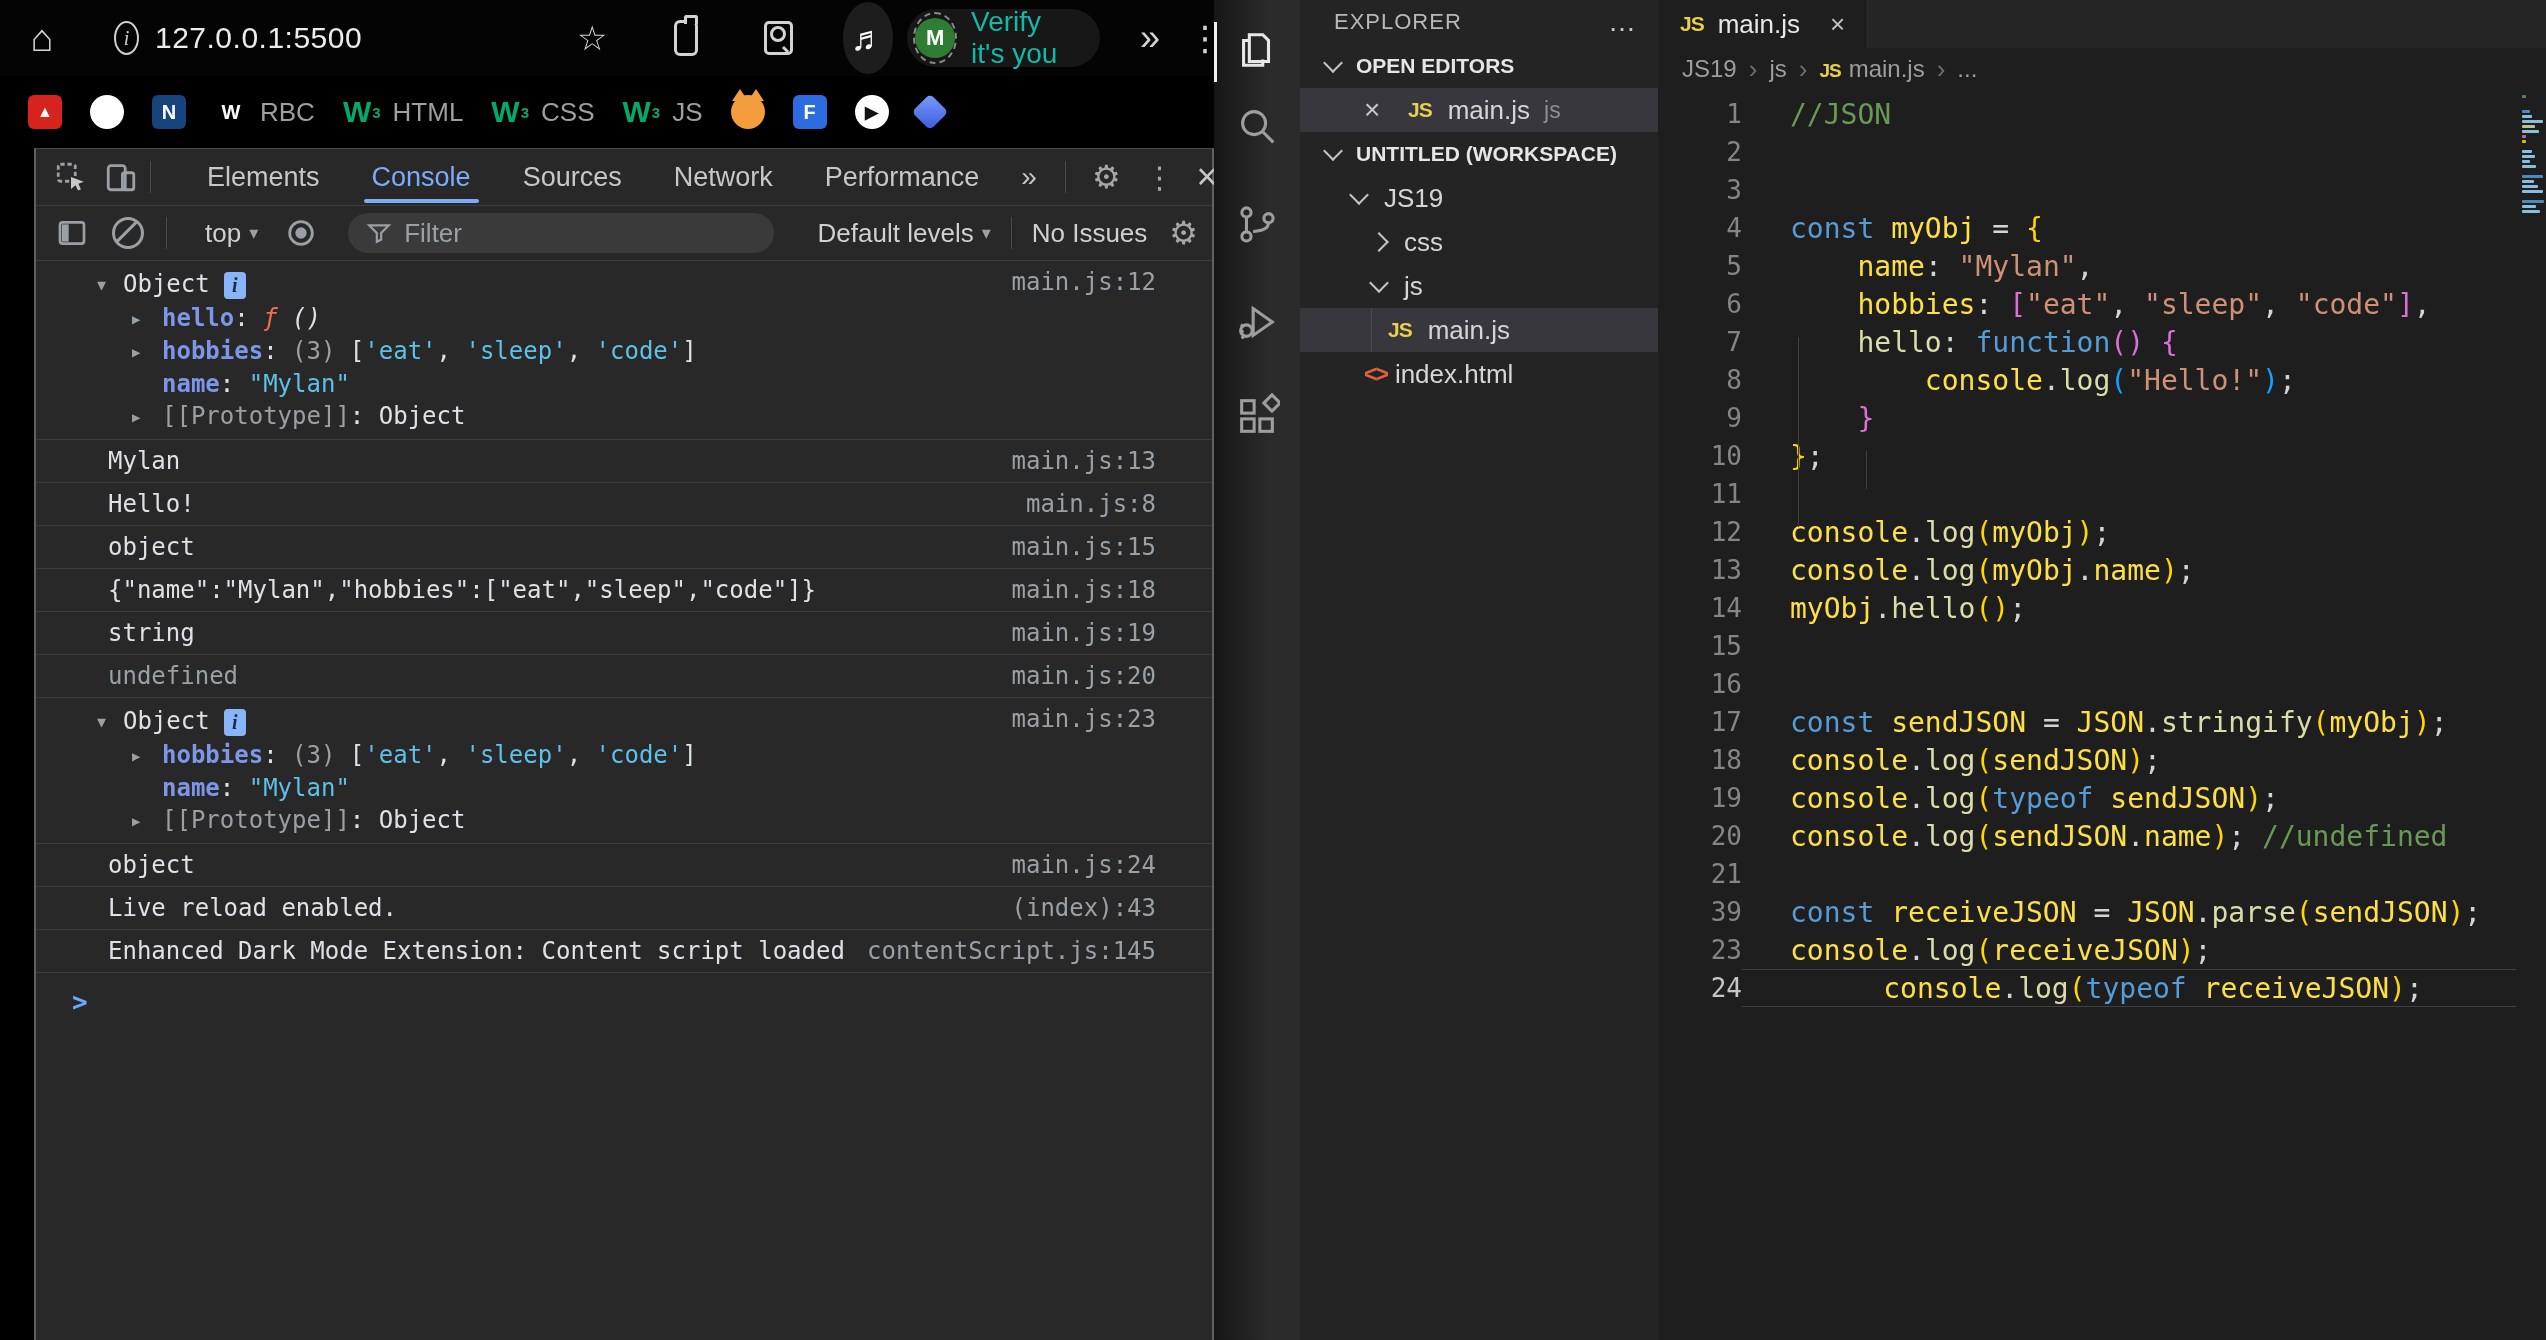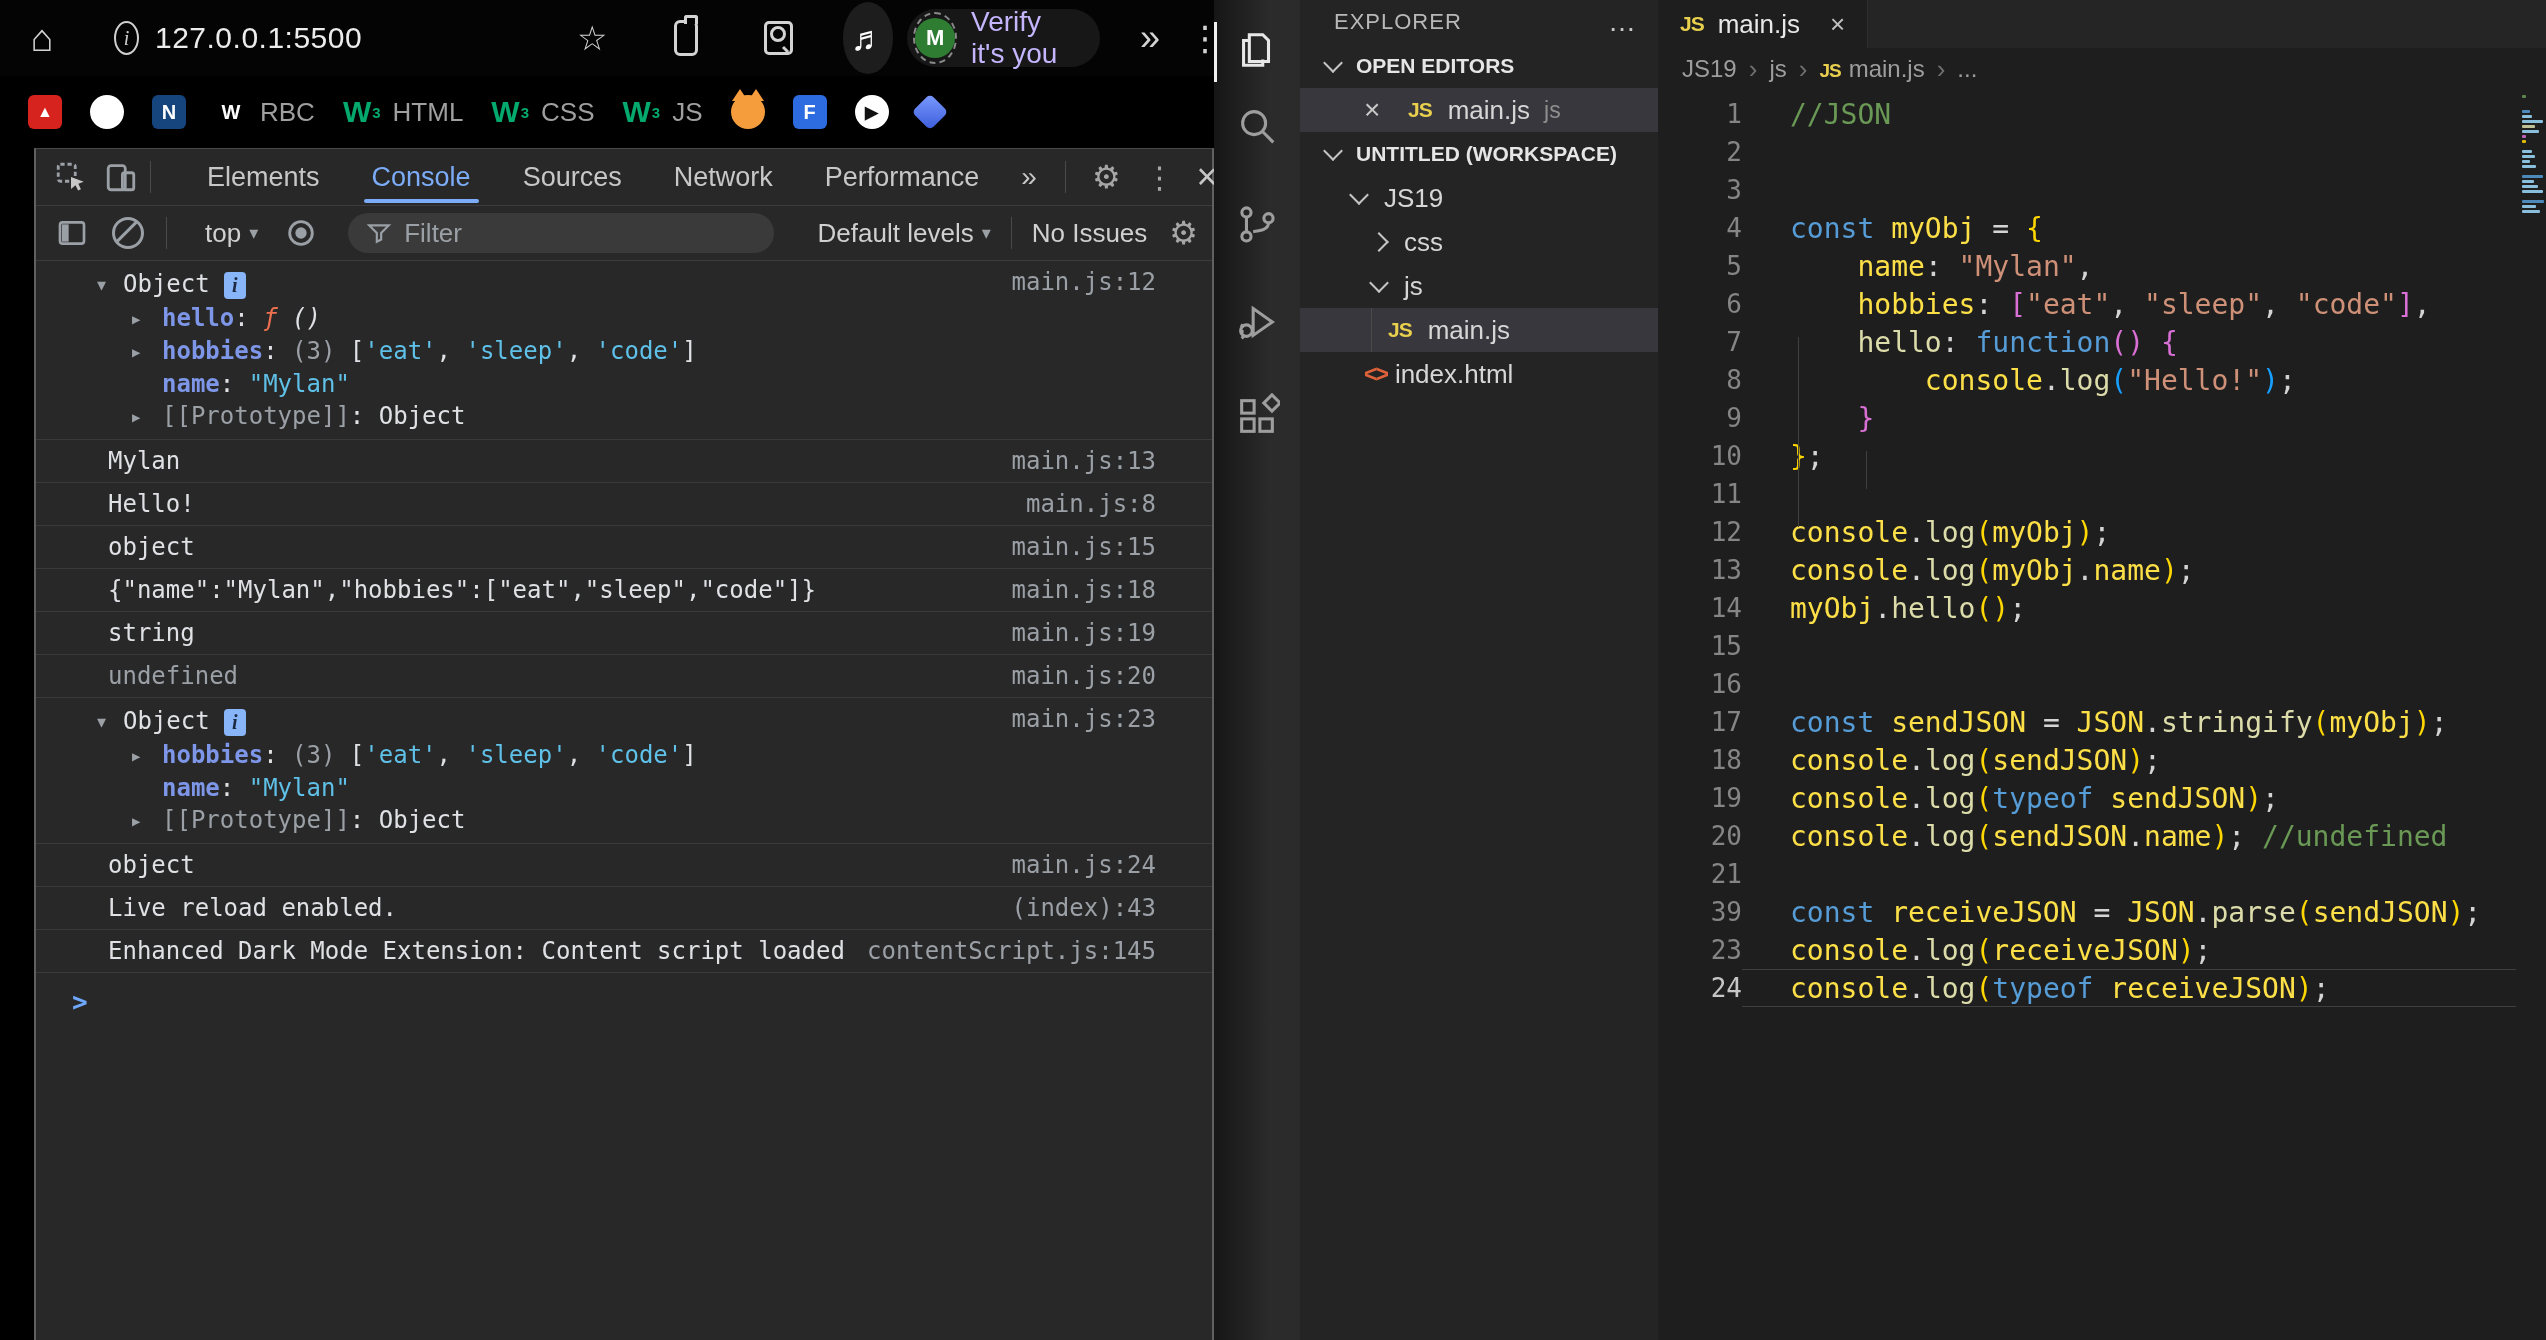--- a/index.html
+++ b/index.html
@@ -22,21 +22,21 @@
   .extsq::before{content:"";position:absolute;left:7px;top:-8px;width:8px;height:6px;background:#040404;border:3px solid #d3d3d3;border-bottom:none;border-radius:3px 3px 0 0;}
   .sqsearch{margin-left:66px;width:32px;height:28px;border:3px solid #d3d3d3;border-radius:5px;position:relative;}
   .sqsearch::before{content:"";position:absolute;right:4px;top:2px;width:10px;height:10px;border:3px solid #d3d3d3;border-radius:50%;}
   .sqsearch::after{content:"";position:absolute;right:1px;bottom:1px;width:7px;height:3px;background:#d3d3d3;transform:rotate(45deg);}
   .mediacircle{margin-left:50px;width:72px;height:72px;border-radius:50%;background:#1d1d1d;
                display:flex;align-items:center;justify-content:center;font-size:34px;color:#fff;}
   .chip{margin-left:14px;height:58px;border-radius:30px;background:#171717;display:flex;align-items:center;padding:0 26px 0 6px;}
   .avatarwrap{width:48px;height:48px;border:2px dashed #8a8a8a;border-radius:50%;display:flex;align-items:center;justify-content:center;}
   .avatar{width:40px;height:40px;border-radius:50%;background:#2e7d32;color:#fff;font-size:22px;font-weight:bold;
           display:flex;align-items:center;justify-content:center;}
-  .chiplabel{margin-left:14px;font-size:28px;color:#c4b5fd;}
+  .chiplabel{margin-left:14px;font-size:28px;color:#14b8a6;}
   .ovf{margin-left:30px;font-size:36px;width:40px;}
   .kebab{margin-left:18px;font-size:34px;width:30px;}
 
   .bbookmarks{position:absolute;left:0;top:76px;width:1218px;height:72px;background:#000;
               display:flex;align-items:center;gap:0;}
   .bmk{display:flex;align-items:center;margin-left:28px;flex:0 0 auto;}
   .bmk .lbl{margin-left:12px;font-size:26px;color:#9f9f9f;}
   .bi{width:34px;height:34px;border-radius:6px;display:flex;align-items:center;justify-content:center;
       font-size:20px;font-weight:bold;color:#fff;flex:0 0 auto;}
   .bi-pdf{background:#d7231d;font-size:16px;}
@@ -133,21 +133,21 @@
   .breadcrumb{position:absolute;left:0;top:48px;right:0;height:42px;background:#1e1e1e;
               display:flex;align-items:center;padding-left:24px;font-size:24px;color:#9d9d9d;gap:12px;}
   .bcsep{color:#6f6f6f;font-size:26px;}
   .bc-js{color:#e8cf4e;font-weight:bold;font-size:19px;letter-spacing:-1px;}
 
   .codearea{position:absolute;left:0;top:90px;right:0;bottom:0;}
   .cl{display:flex;height:38px;font-family:"DejaVu Sans Mono",monospace;font-size:28px;line-height:38px;}
   .ln{width:84px;text-align:right;color:#858585;font-size:26px;flex:0 0 auto;}
   .cl.active .ln{color:#c6c6c6;}
   .ct{white-space:pre;padding-left:48px;flex:1;margin-right:30px;border-top:1px solid transparent;border-bottom:1px solid transparent;}
-  .cl.active .ct{border-color:#3f3f3f;}
+  .cl.active .ct{border-color:#3f3f3f;text-align:center;}
   .tk-kw{color:#569cd6;} .tk-var{color:#fde047;} .tk-fn{color:#dcdcaa;} .tk-str{color:#ce9178;}
   .tk-cmt{color:#6a9955;} .tk-b1{color:#ffd700;} .tk-b2{color:#da70d6;} .tk-b3{color:#179fff;} .tk-op{color:#d4d4d4;}
   .iguide{position:absolute;width:1px;background:#404040;}
   .ig1{left:140px;top:247px;height:190px;}
   .ig2{left:208px;top:361px;height:38px;}
   .minimap{position:absolute;right:0;top:95px;width:26px;bottom:0;}
   .mmbar{position:absolute;left:2px;height:3px;border-radius:1px;opacity:.85;}
 </style>
 </head>
 <body>

